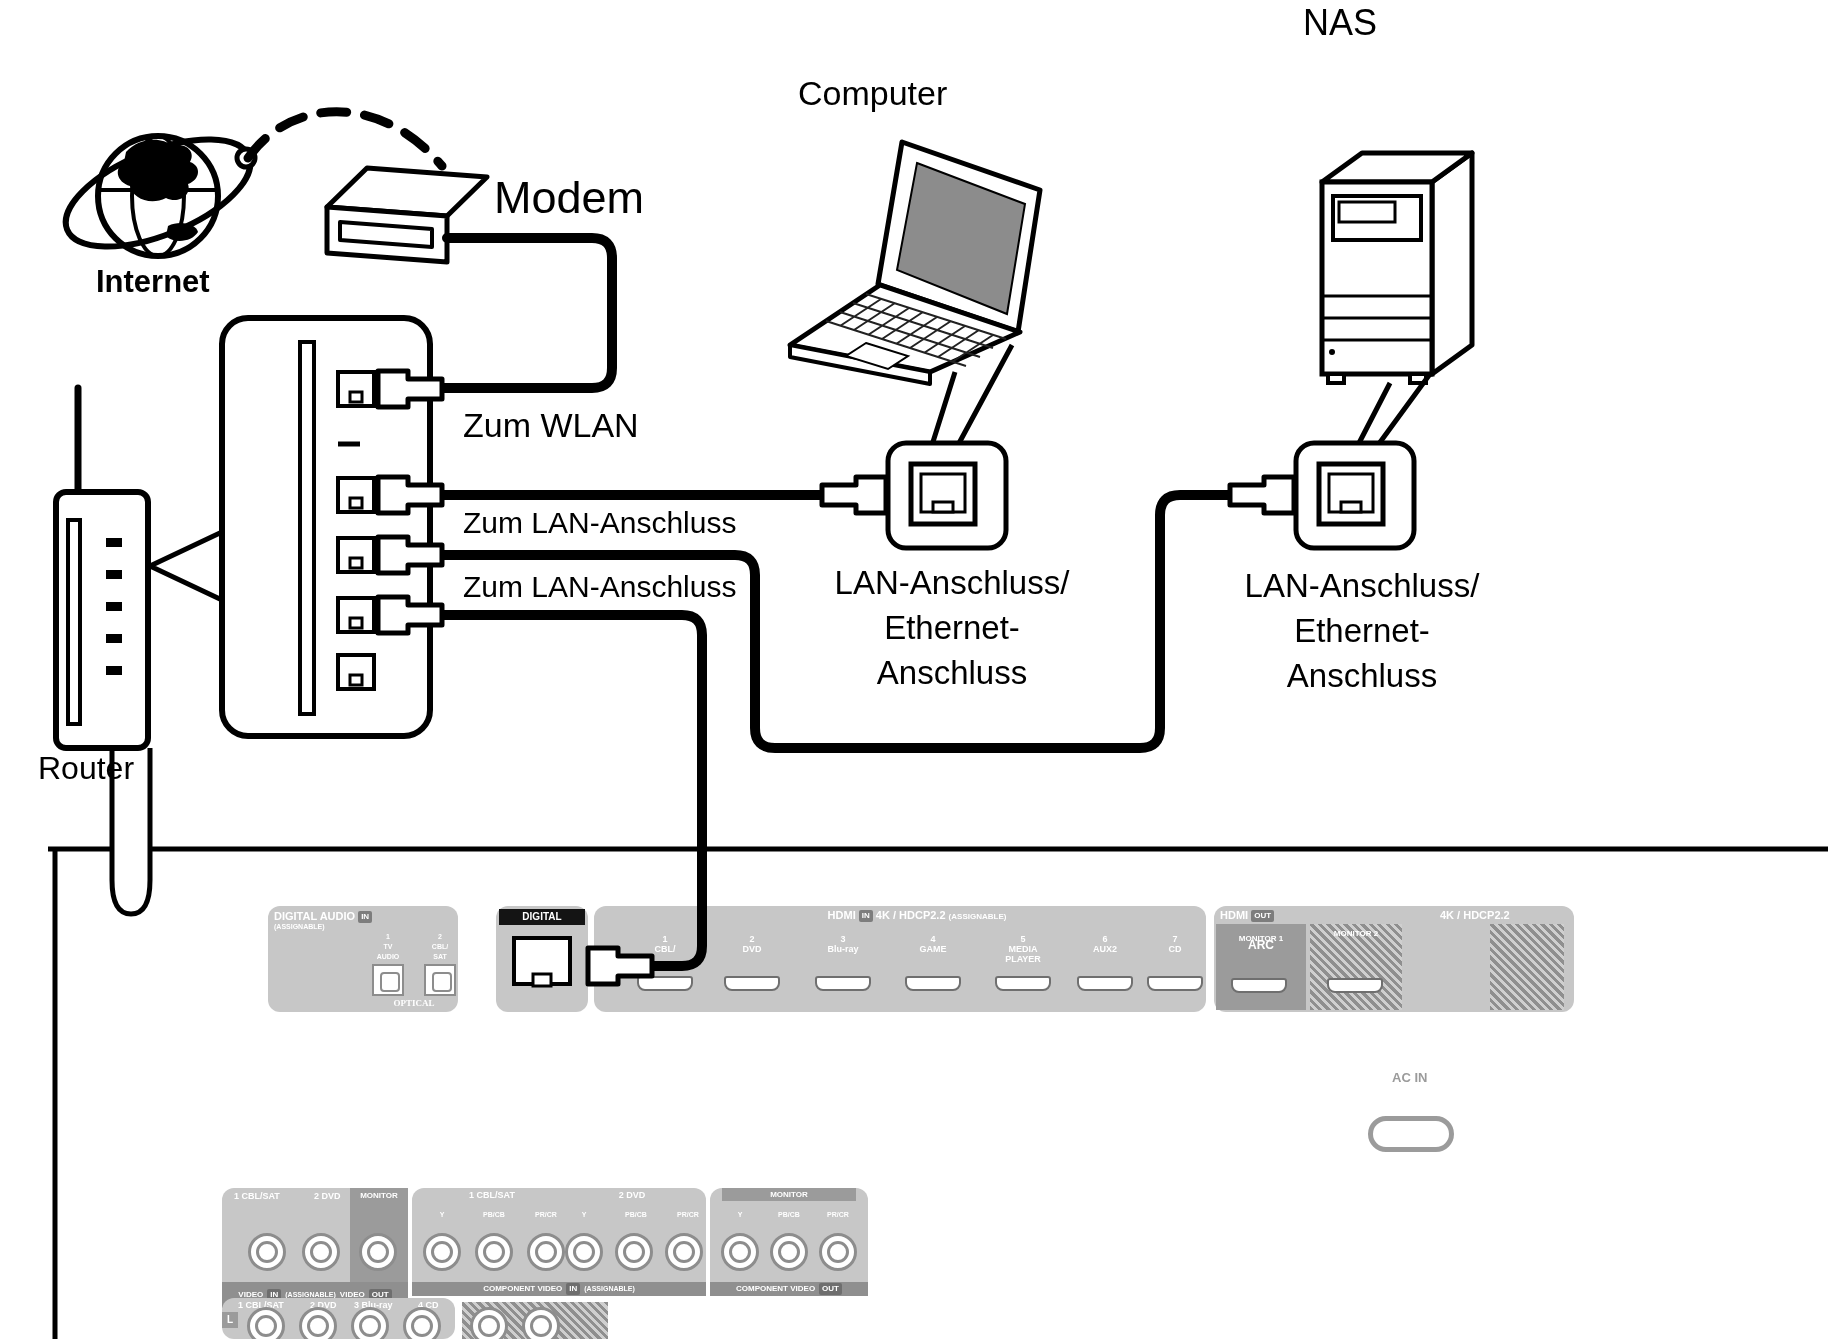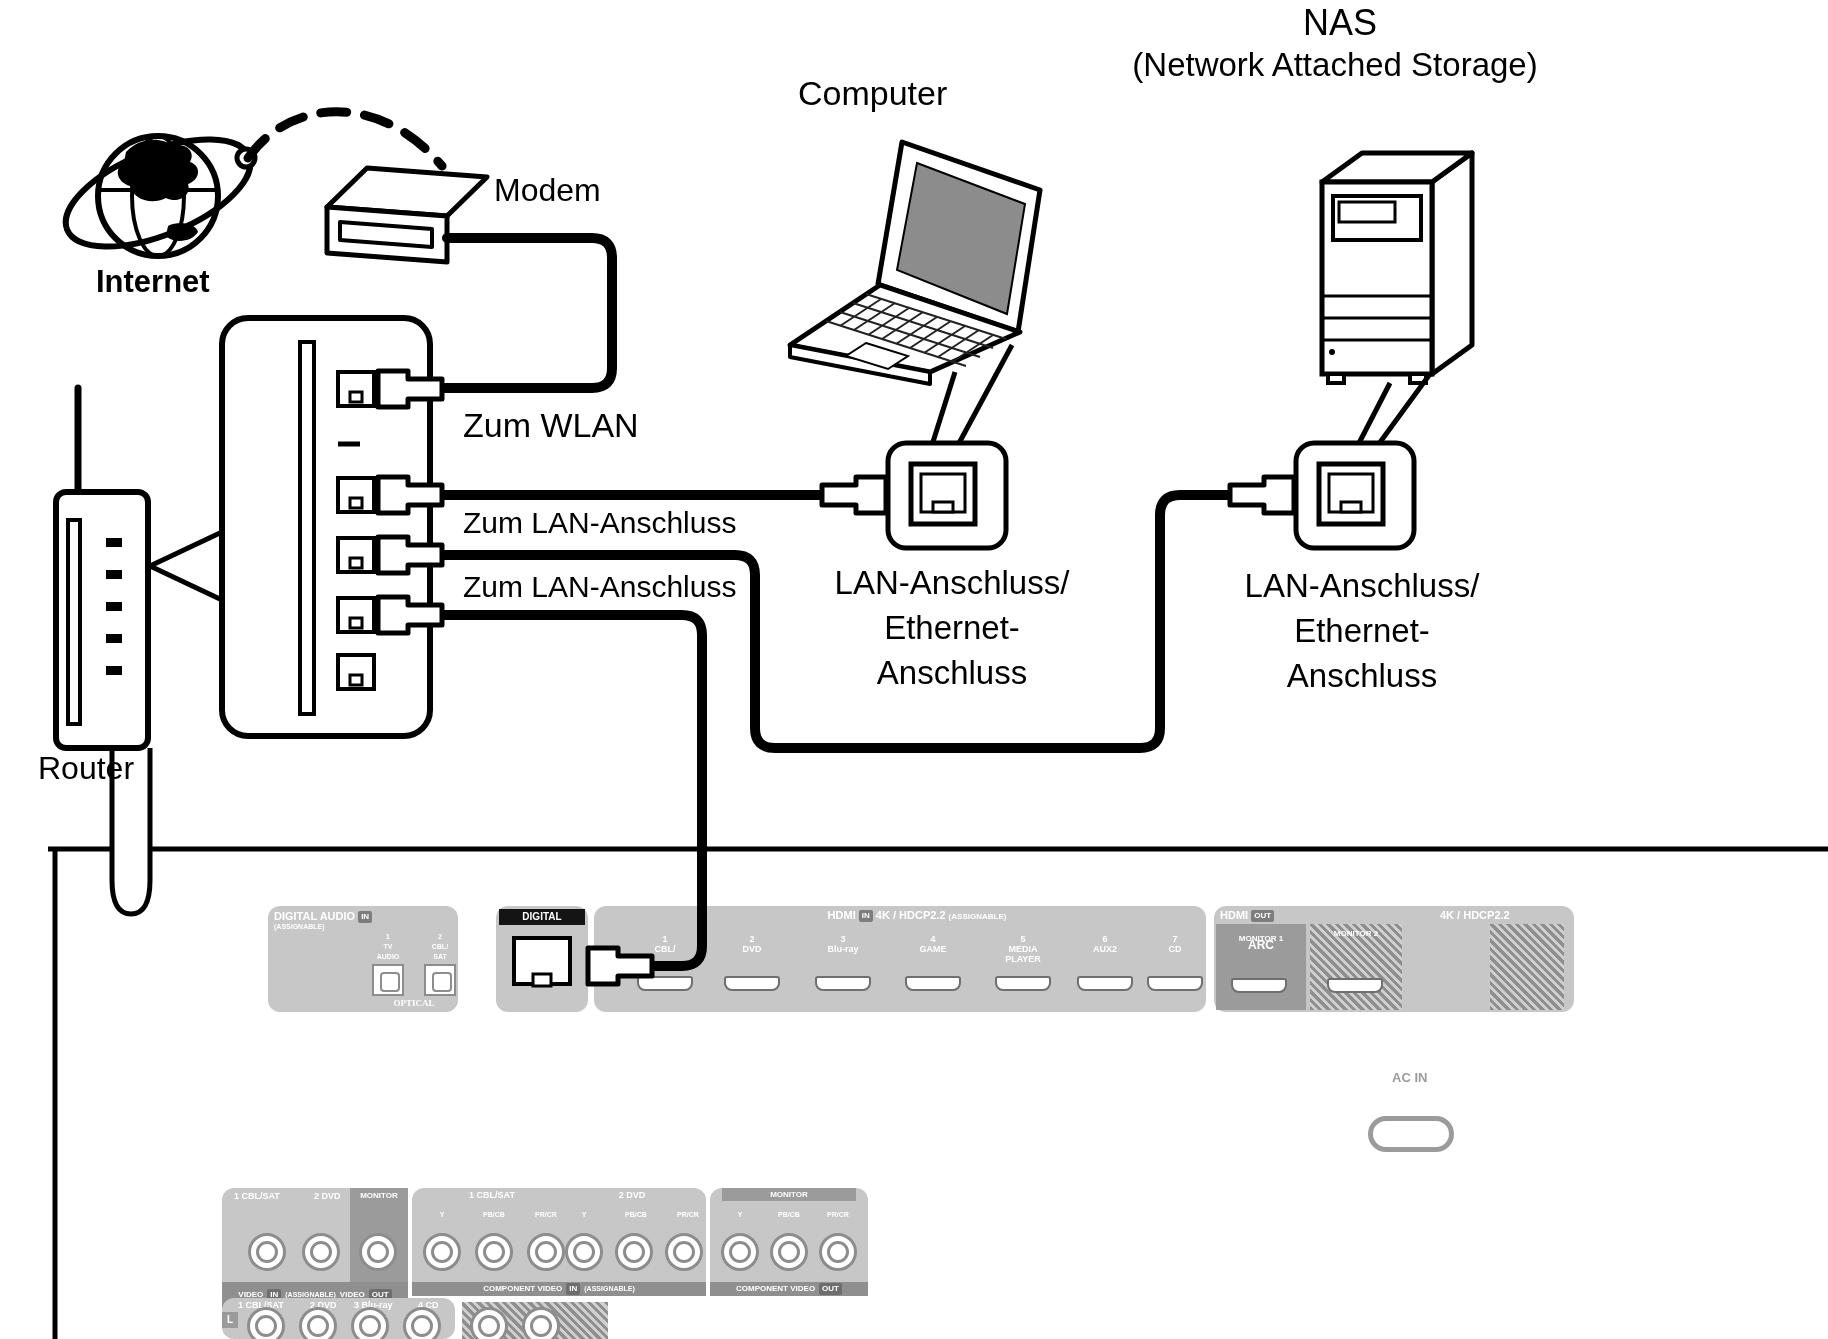--- a/index.html
+++ b/index.html
@@ -316,23 +316,22 @@
 
     <g fill="#fff" stroke="#000">
       <rect x="1296" y="443" width="118" height="105" rx="18" stroke-width="5"></rect>
       <rect x="1319" y="464" width="64" height="60" stroke-width="5"></rect>
       <rect x="1329" y="474" width="44" height="38" stroke-width="3"></rect>
       <rect x="1341" y="502" width="20" height="10" stroke-width="3"></rect>
     </g>
   </svg>
 
   <div class="lbl center" style="left:1240px;top:2px;width:200px;font-size:36px;">NAS</div>
-  <div class="lbl center" style="left:1100px;top:46px;width:470px;font-size:33px;">(Network Attached Storage)</div>
   <div class="lbl" style="left:798px;top:74px;font-size:34px;">Computer</div>
-  <div class="lbl" style="left:494px;top:172px;font-size:32px;">Modem</div>
+  <div class="lbl" style="left:494px;top:172px;font-size:45px;">Modem</div>
   <div class="lbl" style="left:96px;top:264px;font-size:31px;font-weight:bold;">Internet</div>
   <div class="lbl" style="left:38px;top:750px;font-size:32px;">Router</div>
   <div class="lbl" style="left:463px;top:406px;font-size:34px;">Zum WLAN</div>
   <div class="lbl" style="left:463px;top:506px;font-size:30px;">Zum LAN-Anschluss</div>
   <div class="lbl" style="left:463px;top:570px;font-size:30px;">Zum LAN-Anschluss</div>
 
   <div class="lbl center" style="left:812px;top:560px;width:280px;font-size:33px;line-height:45px;">
     <div>LAN-Anschluss/</div>
     <div>Ethernet-</div>
     <div>Anschluss</div>

